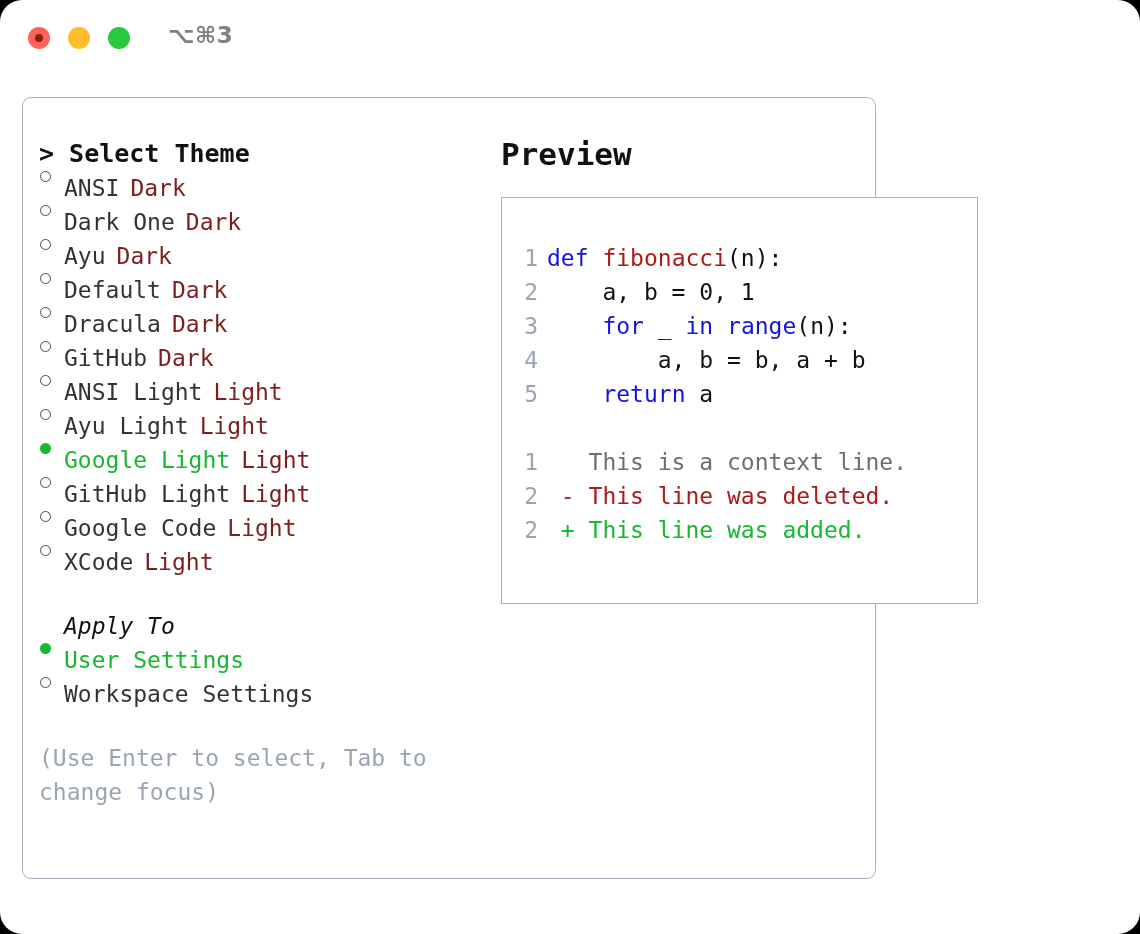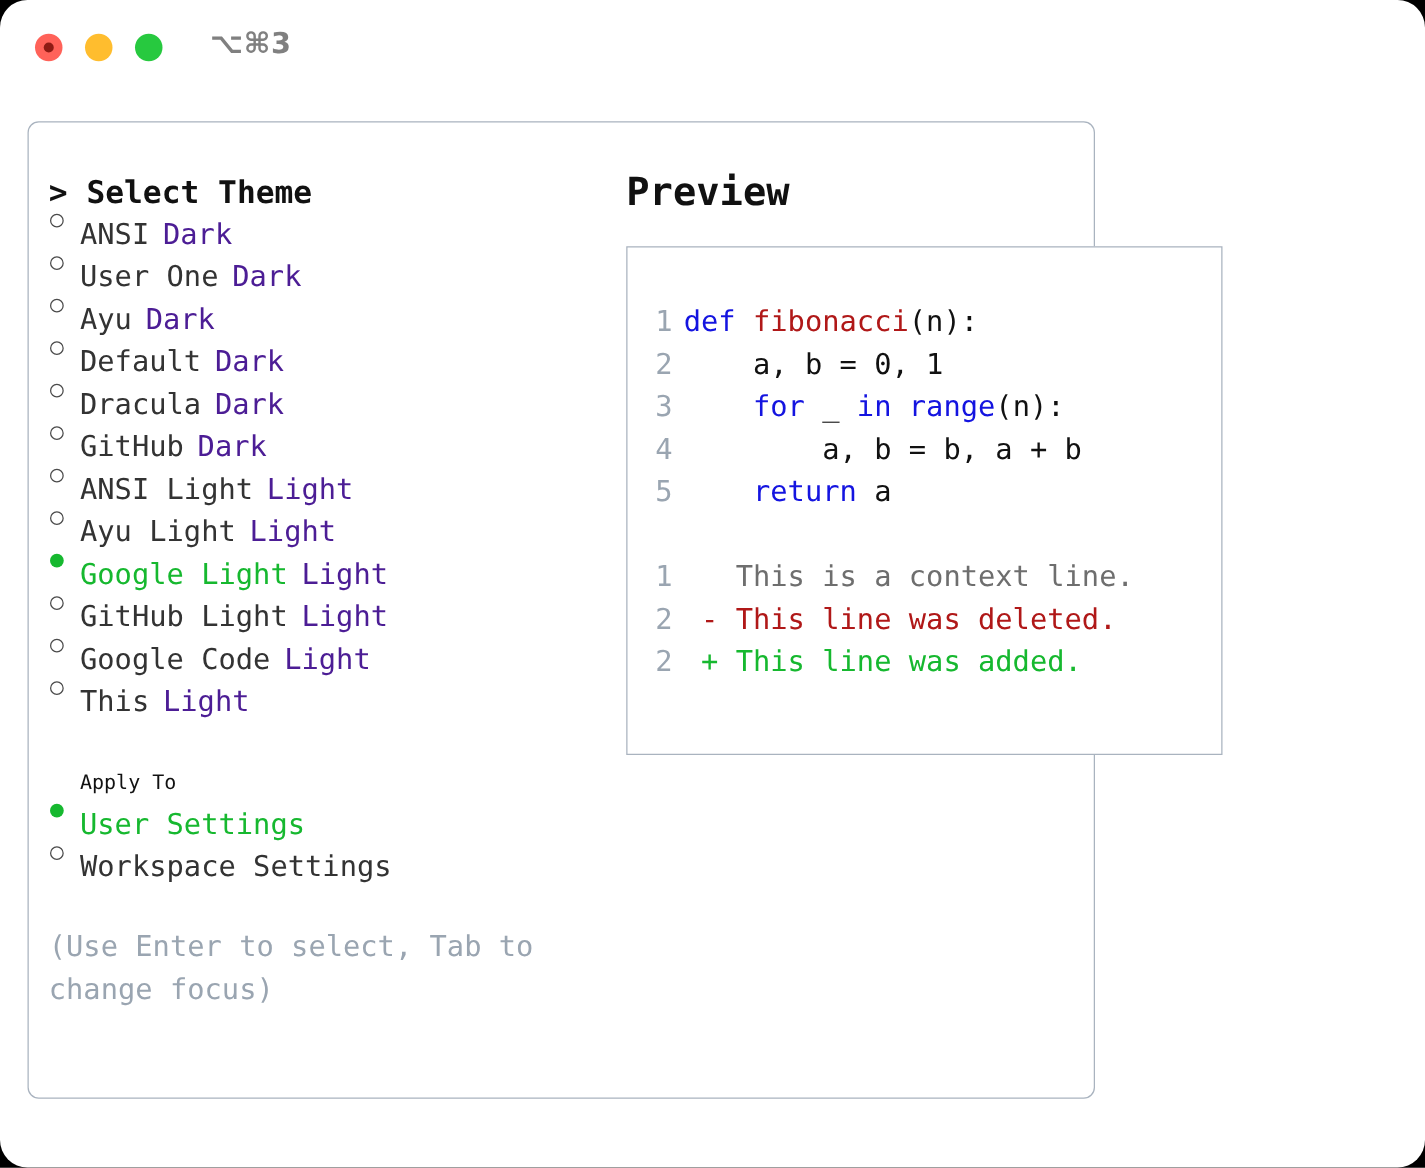--- a/index.html
+++ b/index.html
@@ -110,30 +110,31 @@
     border: 1.6px solid #4a4a4a;
     background: transparent;
   }
   .marker.on {
     background: #16b82f;
     border: none;
   }
   .opt-name { color: #333333; }
   .opt-row.selected .opt-name { color: #16b82f; }
   .opt-suffix {
-    color: #4c1d95;
+    color: #7f1d1d;
     margin-left: 11px;
   }
   .section-label {
-    font-size: 16px;
+    font-size: 23px;
     color: #111111;
     height: 34px;
     line-height: 34px;
     white-space: pre;
     padding-left: 25px;
+    font-style: italic;
   }
   .spacer { height: 30px; }
   #hint {
     margin-top: 30px;
     font-size: 23px;
     line-height: 34px;
     color: #9aa5b1;
     width: 400px;
   }
 
@@ -195,31 +196,31 @@
     <div class="traffic" id="btn-max"></div>
     <div id="shortcut">⌥⌘3</div>
   </div>
 
   <div id="panel">
 
     <div id="left-col">
       <div class="header-line">&gt; Select Theme</div>
       <div id="theme-items">
           <div class="opt-row"><span class="marker off"></span><span class="opt-name">ANSI</span><span class="opt-suffix">Dark</span></div>
-          <div class="opt-row"><span class="marker off"></span><span class="opt-name">User One</span><span class="opt-suffix">Dark</span></div>
+          <div class="opt-row"><span class="marker off"></span><span class="opt-name">Dark One</span><span class="opt-suffix">Dark</span></div>
           <div class="opt-row"><span class="marker off"></span><span class="opt-name">Ayu</span><span class="opt-suffix">Dark</span></div>
           <div class="opt-row"><span class="marker off"></span><span class="opt-name">Default</span><span class="opt-suffix">Dark</span></div>
           <div class="opt-row"><span class="marker off"></span><span class="opt-name">Dracula</span><span class="opt-suffix">Dark</span></div>
           <div class="opt-row"><span class="marker off"></span><span class="opt-name">GitHub</span><span class="opt-suffix">Dark</span></div>
           <div class="opt-row"><span class="marker off"></span><span class="opt-name">ANSI Light</span><span class="opt-suffix">Light</span></div>
           <div class="opt-row"><span class="marker off"></span><span class="opt-name">Ayu Light</span><span class="opt-suffix">Light</span></div>
           <div class="opt-row selected"><span class="marker on"></span><span class="opt-name">Google Light</span><span class="opt-suffix">Light</span></div>
           <div class="opt-row"><span class="marker off"></span><span class="opt-name">GitHub Light</span><span class="opt-suffix">Light</span></div>
           <div class="opt-row"><span class="marker off"></span><span class="opt-name">Google Code</span><span class="opt-suffix">Light</span></div>
-          <div class="opt-row"><span class="marker off"></span><span class="opt-name">This</span><span class="opt-suffix">Light</span></div>
+          <div class="opt-row"><span class="marker off"></span><span class="opt-name">XCode</span><span class="opt-suffix">Light</span></div>
         </div>
 
       <div class="spacer"></div>
 
       <div class="section-label">Apply To</div>
       <div id="apply-items">
           <div class="opt-row selected"><span class="marker on"></span><span class="opt-name">User Settings</span></div>
           <div class="opt-row"><span class="marker off"></span><span class="opt-name">Workspace Settings</span></div>
         </div>
 

